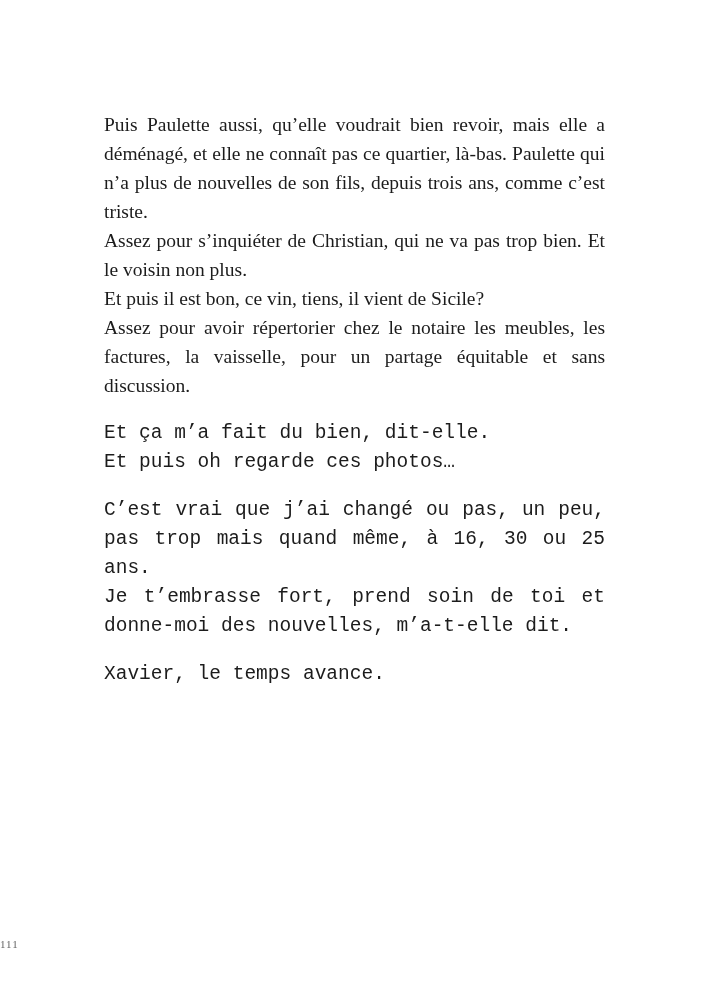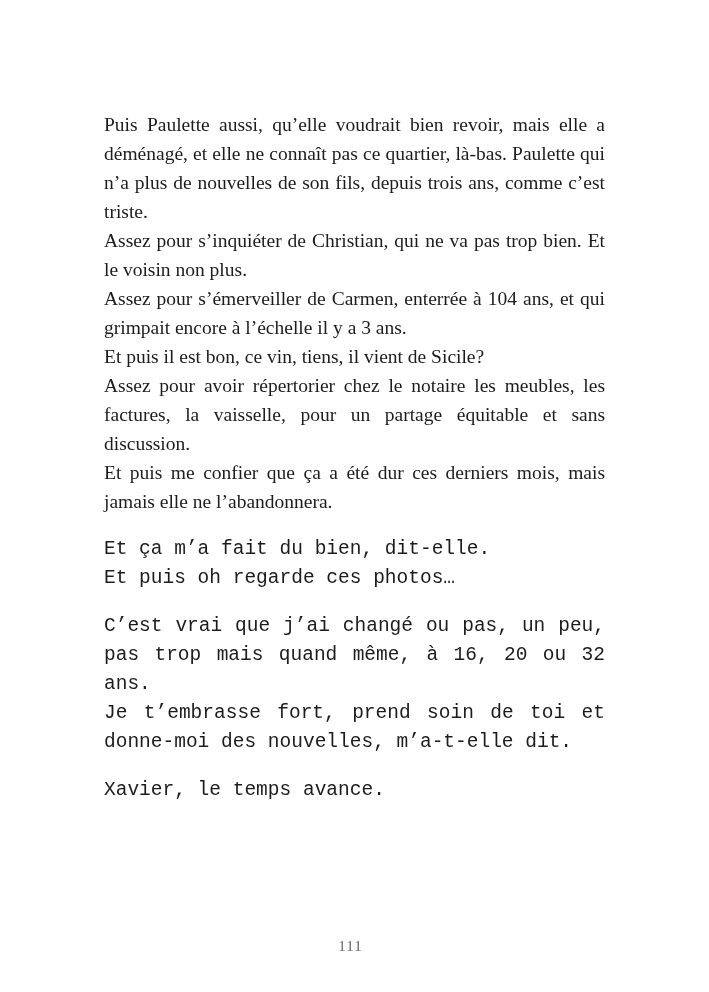--- a/index.html
+++ b/index.html
@@ -34,49 +34,46 @@
     line-height: 29px;
     text-align: justify;
     text-justify: inter-word;
     hyphens: none;
   }
   .page-number {
     position: absolute;
     left: 0;
     right: 8px;
     top: 938px;
-    text-align: center;
-    font-size: 15px;
+    font-size: 11px;
     letter-spacing: 1px;
     color: #666666;
   }
 </style>
 </head>
 <body>
 
 <div class="page">
 
   <div class="text-column">
 
     <div class="block">
       <p class="para">Puis Paulette aussi, qu’elle voudrait bien revoir, mais elle a déménagé, et elle ne connaît pas ce quartier, là-bas. Paulette qui n’a plus de nouvelles de son fils, depuis trois ans, comme c’est triste.</p>
       <p class="para">Assez pour s’inquiéter de Christian, qui ne va pas trop bien. Et le voisin non plus.</p>
-      <p class="para">Assez pour s’émerveiller de Carmen, enterrée à 104 ans, et qui grimpait encore à l’échelle il y a 3 ans.</p>
       <p class="para">Et puis il est bon, ce vin, tiens, il vient de Sicile?</p>
       <p class="para">Assez pour avoir répertorier chez le notaire les meubles, les factures, la vaisselle, pour un partage équitable et sans discussion.</p>
-      <p class="para">Et puis me confier que ça a été dur ces derniers mois, mais jamais elle ne l’abandonnera.</p>
     </div>
 
     <div class="block">
       <p class="para">Et ça m’a fait du bien, dit-elle.</p>
       <p class="para">Et puis oh regarde ces photos…</p>
     </div>
 
     <div class="block">
-      <p class="para">C’est vrai que j’ai changé ou pas, un peu, pas trop mais quand même, à 16, 20 ou 32 ans.</p>
+      <p class="para">C’est vrai que j’ai changé ou pas, un peu, pas trop mais quand même, à 16, 30 ou 25 ans.</p>
       <p class="para">Je t’embrasse fort, prend soin de toi et donne-moi des nouvelles, m’a-t-elle dit.</p>
     </div>
 
 
     <div class="block">
       <p class="para">Xavier, le temps avance.</p>
     </div>
 
   </div>
 

